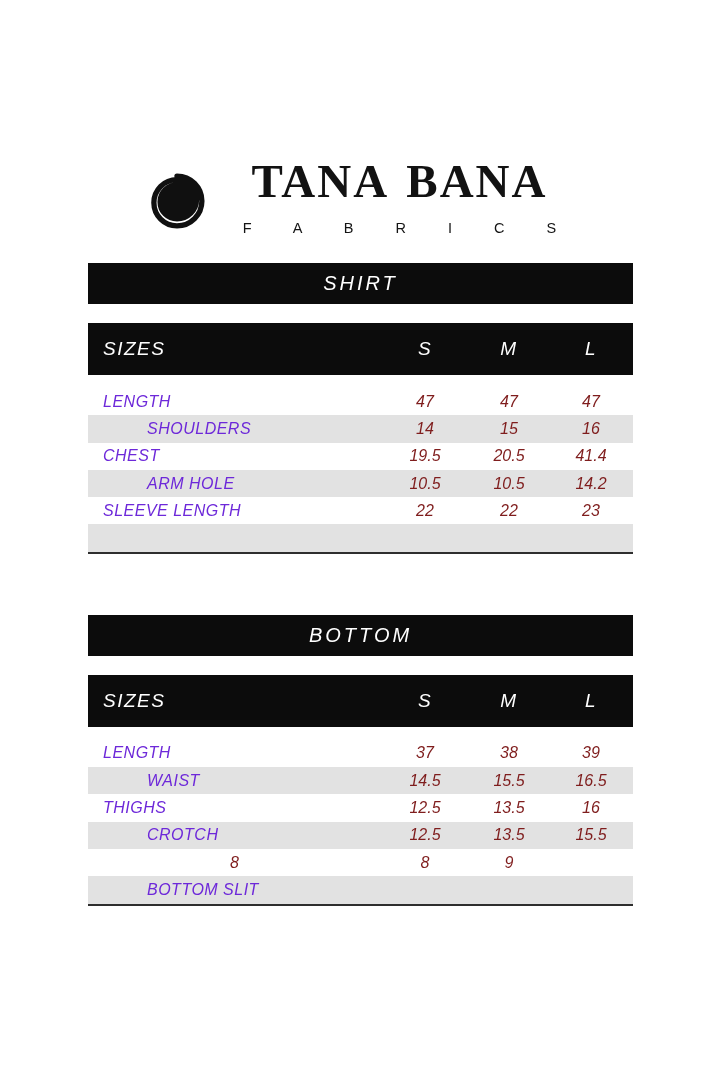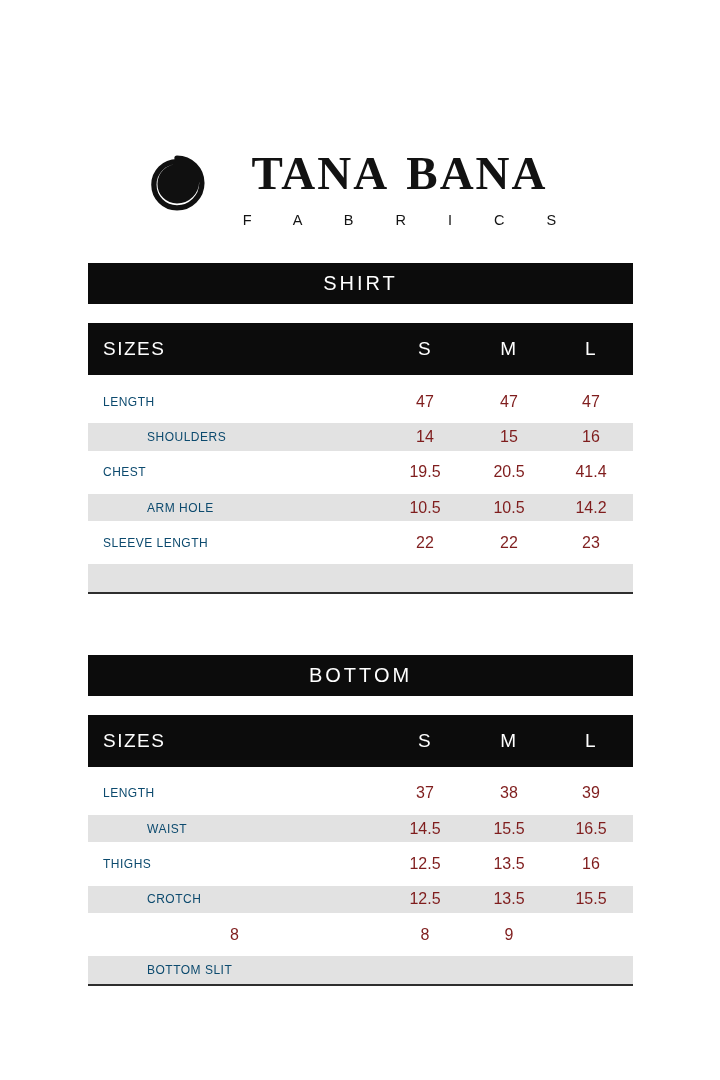--- a/index.html
+++ b/index.html
@@ -18,21 +18,21 @@
     color:var(--text);
     overflow:hidden;
   }
   .page{
     width:720px;height:1080px;
     padding-top:148px;
   }
   
   .logo{
     display:flex;
-    align-items:flex-start;
+    align-items:flex-end;
     justify-content:center;
     gap:15px;
     margin-bottom:27px;
     height:88px;
   }
   .logo svg{display:block;}
   .logo-text{display:flex;flex-direction:column;align-items:center;}
   .brand-name{
     font-family:"Liberation Serif", serif;
     font-weight:600;
@@ -50,57 +50,57 @@
     letter-spacing:19px;
     padding-left:19px; 
     margin-top:14px;
     color:#141414;
     white-space:nowrap;
   }
   
   .sheet{
     width:545px;
     margin-left:88px;
+    font-style:italic;
   }
   .table-block{margin-bottom:0;}
   .title-bar{
     height:41px;
     background:var(--bar-bg);
     color:var(--bar-text);
     display:flex;align-items:center;justify-content:center;
     font-size:20px;
     letter-spacing:3px;
     font-weight:400;
     margin-bottom:19px;
   }
   .grid{
     display:grid;
     grid-template-columns:1fr 88px 80px 84px;
     align-items:center;
-    margin-top:8px;
   }
   .sizes-bar{
     height:52px;
     background:var(--bar-bg);
     color:var(--bar-text);
     font-size:19px;
     letter-spacing:1.5px;
     margin-bottom:13px;
   }
   .sizes-bar .label{padding-left:15px;}
   .cell.val{text-align:center;}
   .spec-rows{border-bottom:2.5px solid var(--table-bottom-border);}
   .row{height:27.3px;}
   .row.alt{background:var(--row-alt-bg);padding-left:44px;}
   .row .label{
     padding-left:15px;
-    font-size:12px;
+    font-size:16px;
     font-weight:500;
     letter-spacing:0.5px;
-    color:#0c4a6e;
+    color:#6d28d9;
     white-space:nowrap;
   }
   .row .val{
     font-size:16px;
     font-weight:500;
     color:#7f1d1d;
   }
   .gap-between-tables{height:61px;}
 </style>
 </head>

